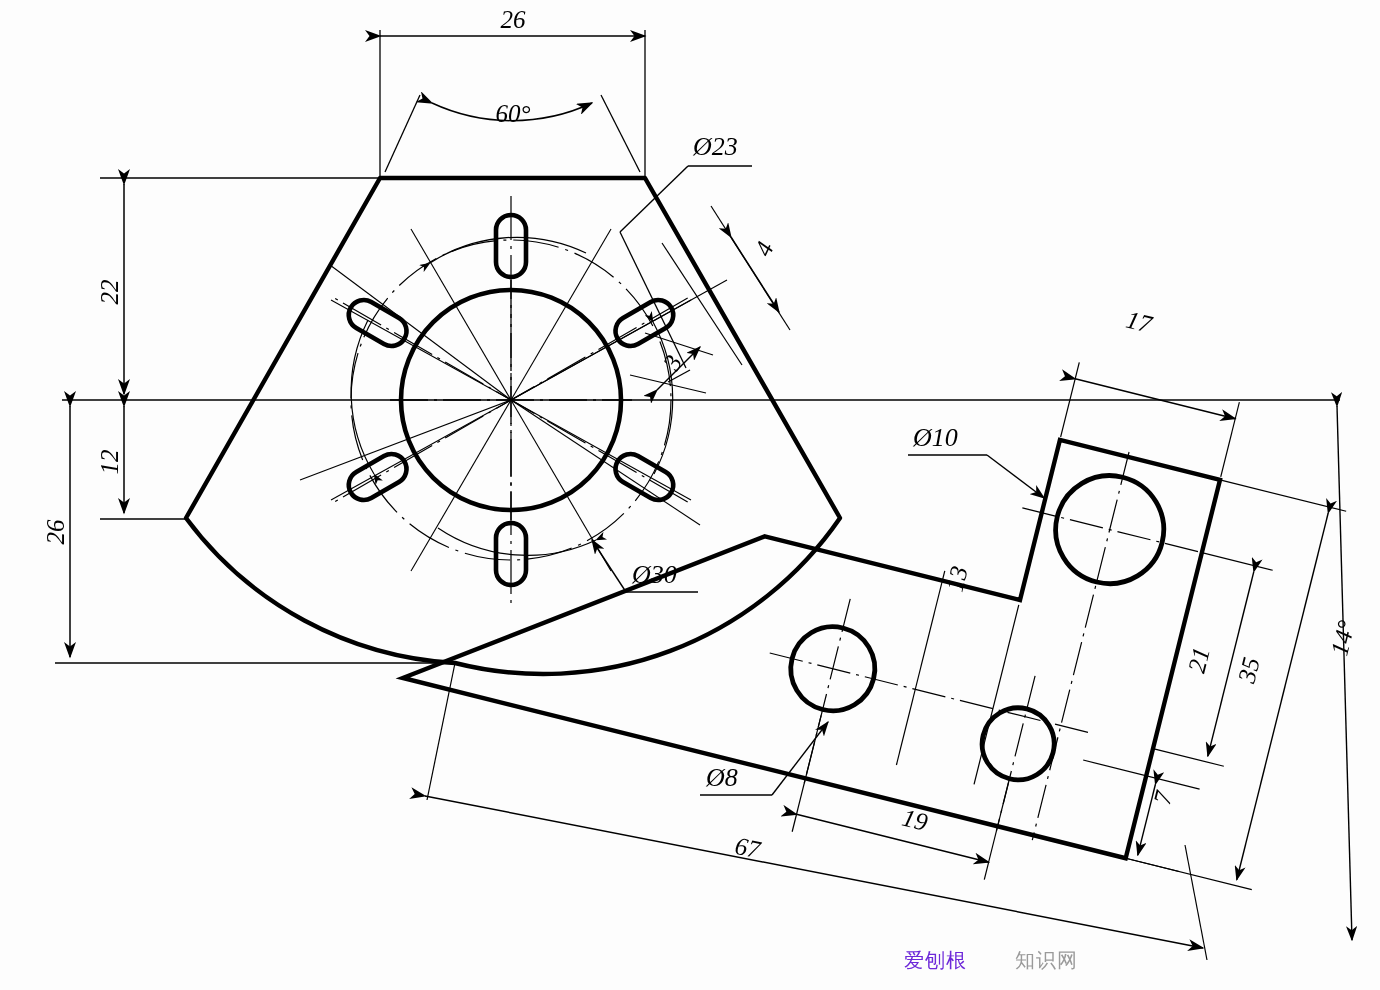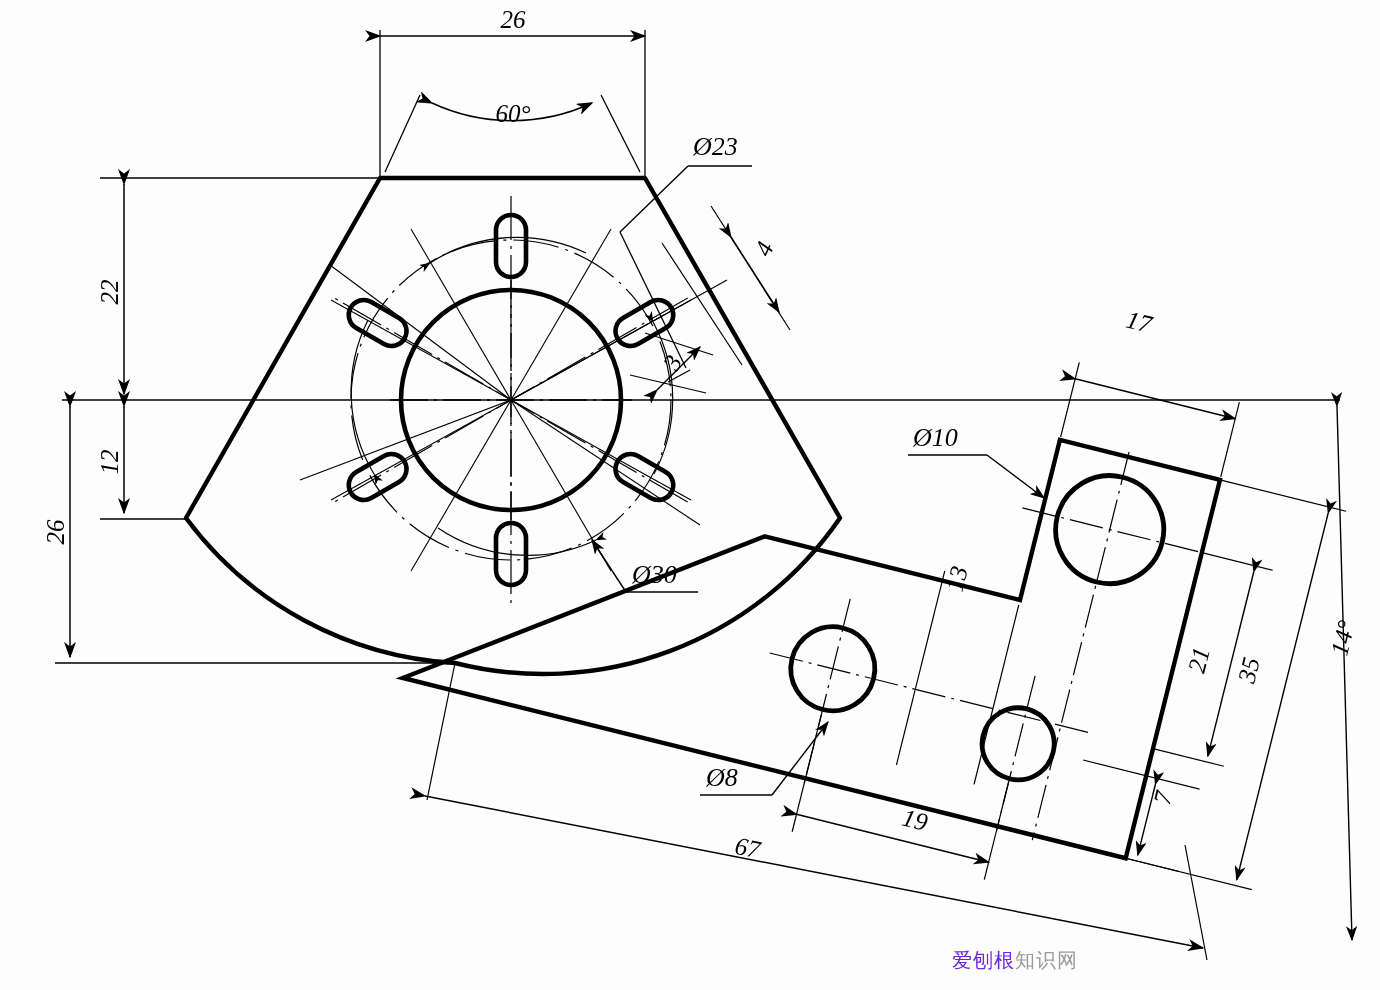--- a/index.html
+++ b/index.html
@@ -1,21 +1,21 @@
 <!DOCTYPE html>
 <html><head>
 <meta charset="utf-8">
 <style>
   html,body{margin:0;padding:0;background:#ffffff;}
   body{width:1380px;height:990px;overflow:hidden;font-family:"Liberation Serif",serif;}
   #sheet{position:relative;width:1096px;height:990px;background:#fdfdfd;text-align:center;}
   svg{display:block;}
   .wm{position:absolute;right:18px;bottom:16px;font-family:"DejaVu Sans",sans-serif;font-size:20px;letter-spacing:1px;}
   .wm .o{color:#6d28d9;}
-  .wm .g{color:#9a9a9a;}
+  .wm .g{color:#9a9a9a;margin-left:48px;}
   text{font-family:"Liberation Serif",serif;font-style:italic;fill:#000;}
 </style>
 </head>
 <body>
 
 <div id="sheet">
 <svg width="1380" height="990" viewBox="0 0 1380 990">
   <defs>
     <marker id="ah" markerWidth="11" markerHeight="8" refX="10" refY="4" orient="auto">
       <path d="M0,0 L11,4 L0,8 L3,4 Z" fill="#000"></path>

